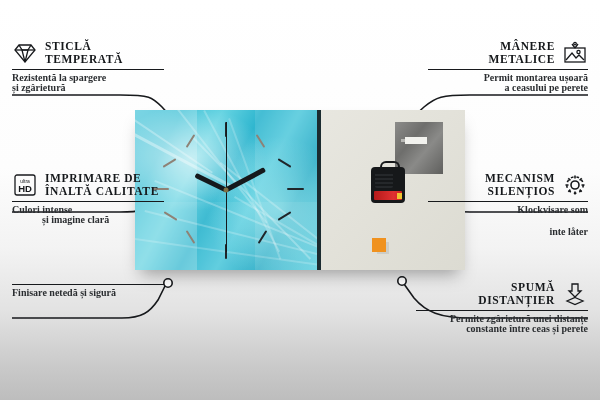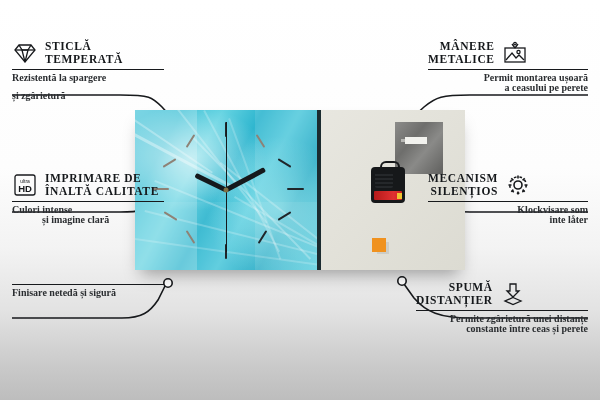--- a/index.html
+++ b/index.html
@@ -50,21 +50,21 @@
   .mech .batt{position:absolute;left:3px;bottom:3px;width:28px;height:9px;background:linear-gradient(90deg,#b51a1a,#e03131 70%,#d02020);border-radius:1px;}
   .mech .plus{position:absolute;right:3px;bottom:4px;width:5px;height:6px;background:#f0c330;}
   .mech .gear{position:absolute;left:4px;top:5px;width:18px;height:16px;background:repeating-linear-gradient(0deg,#2a2d30 0 2px,#16181a 2px 4px);opacity:.75;border-radius:2px;}
   .foam{
     position:absolute;left:57px;bottom:18px;width:14px;height:14px;
     background:#f0921f;box-shadow:4px 3px 0 -1px rgba(190,190,185,.55);
   }
   
   .callout{position:absolute;}
   .callout .hd{display:flex;align-items:center;gap:7px;}
-  .callout.right .hd{justify-content:flex-start;}
+  .callout.right .hd{justify-content:flex-end;}
   .ttl{
     font-size:11.5px;font-weight:bold;letter-spacing:.6px;color:#15181b;
     line-height:13px;text-transform:uppercase;white-space:nowrap;
   }
   .callout.right .ttl{text-align:right;}
   .rule{height:1.4px;background:#17191c;margin-top:3px;}
   .sub{
     font-size:10px;color:#2a2d30;line-height:10.5px;margin-top:2.5px;white-space:nowrap;font-weight:bold;
   }
   .callout.right .sub{text-align:right;}
@@ -160,21 +160,21 @@
         </g>
           </svg>
       </span>
       <span>
         <div class="ttl">STICLĂ</div>
         <div class="ttl">TEMPERATĂ</div>
       </span>
     </div>
     <div class="rule"></div>
     <div class="sub">Rezistentă la spargere</div>
-    <div class="sub" style="margin-top:8px;">și zgârietură</div>
+    <div class="sub" style="margin-top:0;">și zgârietură</div>
   </div>
 
   <div class="callout left" style="left:12px;top:172px;width:152px;">
     <div class="hd">
       <span class="ico hdbox">
         <svg viewBox="0 0 26 24">
           <rect x="3" y="2" width="20" height="20" rx="2" fill="none" stroke="#17191c" stroke-width="1.3"></rect>
           <text x="13" y="10" font-family="Liberation Sans, sans-serif" font-size="5" text-anchor="middle" fill="#17191c">ultra</text>
           <text x="13" y="19" font-family="Liberation Sans, sans-serif" font-size="9.5" font-weight="bold" text-anchor="middle" fill="#17191c">HD</text>
         </svg>
@@ -228,21 +228,21 @@
             <g fill="none" stroke="#17191c" stroke-width="1.6">
           <circle cx="13" cy="12" r="4"></circle>
           <path d="M13 2.5 v3 M13 18.5 v3 M3.5 12 h3 M19.5 12 h3 M6.3 5.3 l2.1 2.1 M17.6 16.6 l2.1 2.1 M19.7 5.3 l-2.1 2.1 M8.4 16.6 l-2.1 2.1"></path>
           <circle cx="13" cy="12" r="8.2" stroke-dasharray="2.6 3.1"></circle>
         </g>
           </svg>
       </span>
     </div>
     <div class="rule"></div>
     <div class="sub">Klockvisare som</div>
-    <div class="sub" style="margin-top:0;">inte låter</div>
+    <div class="sub" style="margin-top:12px;">inte låter</div>
   </div>
 
   <div class="callout right" style="right:12px;top:281px;width:172px;">
     <div class="hd">
       <span>
         <div class="ttl">SPUMĂ</div>
         <div class="ttl">DISTANȚIER</div>
       </span>
       <span class="ico">
         <svg viewBox="0 0 26 24">

